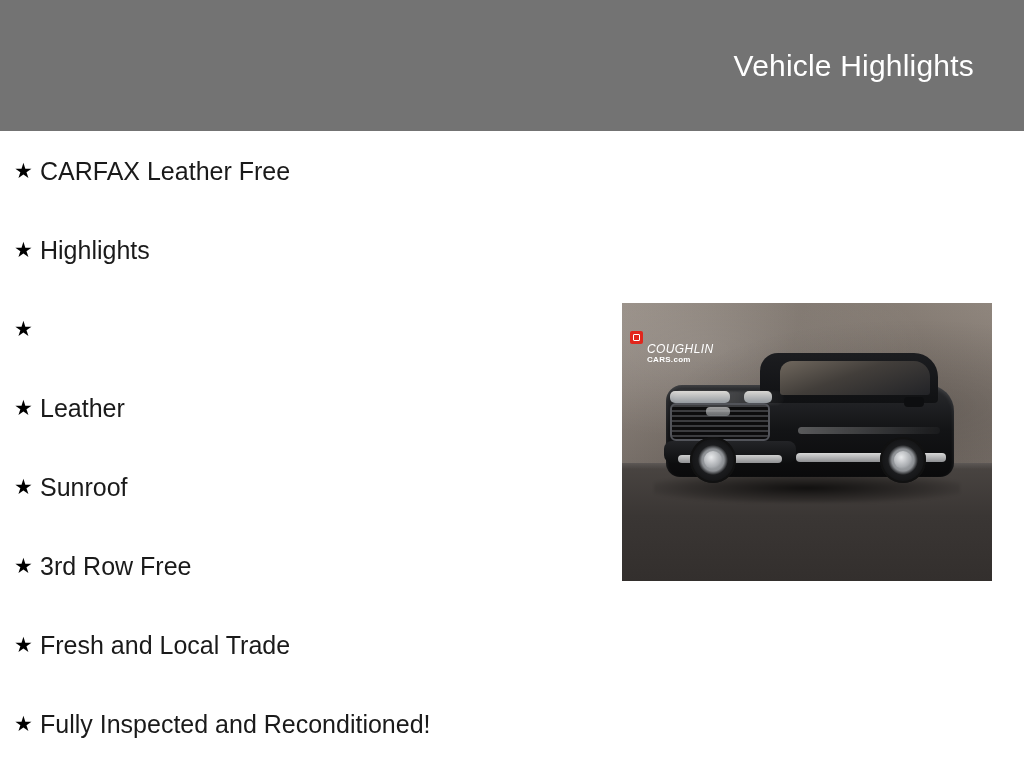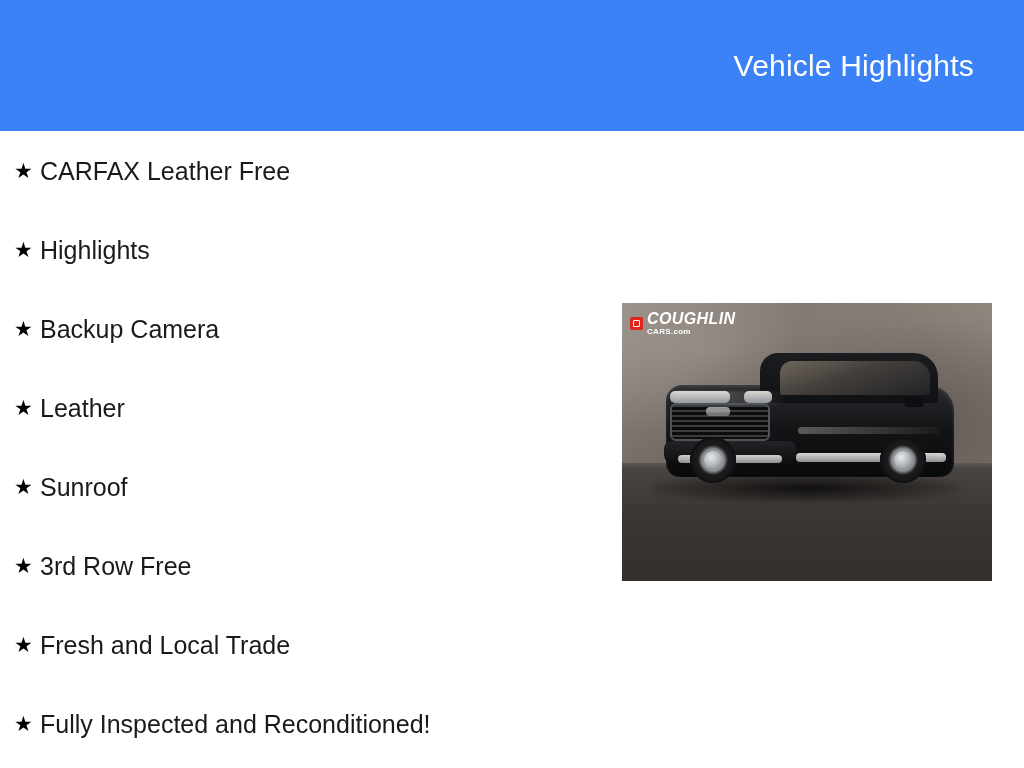--- a/index.html
+++ b/index.html
@@ -15,21 +15,21 @@
     position: relative;
   }
 
   
   .header {
     position: absolute;
     left: 0;
     top: 0;
     width: 1024px;
     height: 131px;
-    background: #3b82f6;
+    background: #737373;
   }
   .header-title {
     position: absolute;
     right: 50px;
     top: 48px;
     color: #ffffff;
     font-size: 30px;
     line-height: 36px;
     font-weight: 400;
     letter-spacing: 0.2px;
@@ -297,24 +297,25 @@
     border-radius: 1px;
     box-sizing: border-box;
   }
   .watermark-text {
     display: flex;
     flex-direction: column;
     line-height: 1;
   }
   .watermark-top {
     color: #ffffff;
-    font-size: 16px;
-    font-weight: 700;
+    font-size: 12px;
+    font-weight: 400;
     font-style: italic;
     letter-spacing: 0.4px;
+    margin-top: 32px;
   }
   .watermark-bottom {
     color: #ffffff;
     font-size: 8px;
     font-weight: 700;
     letter-spacing: 0.3px;
     margin-top: 1px;
   }
 </style>
 </head>
@@ -328,21 +329,20 @@
   <li class="highlight-item">
     <span class="star-icon">★</span>
     <span class="highlight-label">CARFAX Leather Free</span>
   </li>
   <li class="highlight-item">
     <span class="star-icon">★</span>
     <span class="highlight-label">Highlights</span>
   </li>
   <li class="highlight-item">
     <span class="star-icon">★</span>
-    <span class="highlight-label">Backup Camera</span>
   </li>
   <li class="highlight-item">
     <span class="star-icon">★</span>
     <span class="highlight-label">Leather</span>
   </li>
   <li class="highlight-item">
     <span class="star-icon">★</span>
     <span class="highlight-label">Sunroof</span>
   </li>
   <li class="highlight-item">

